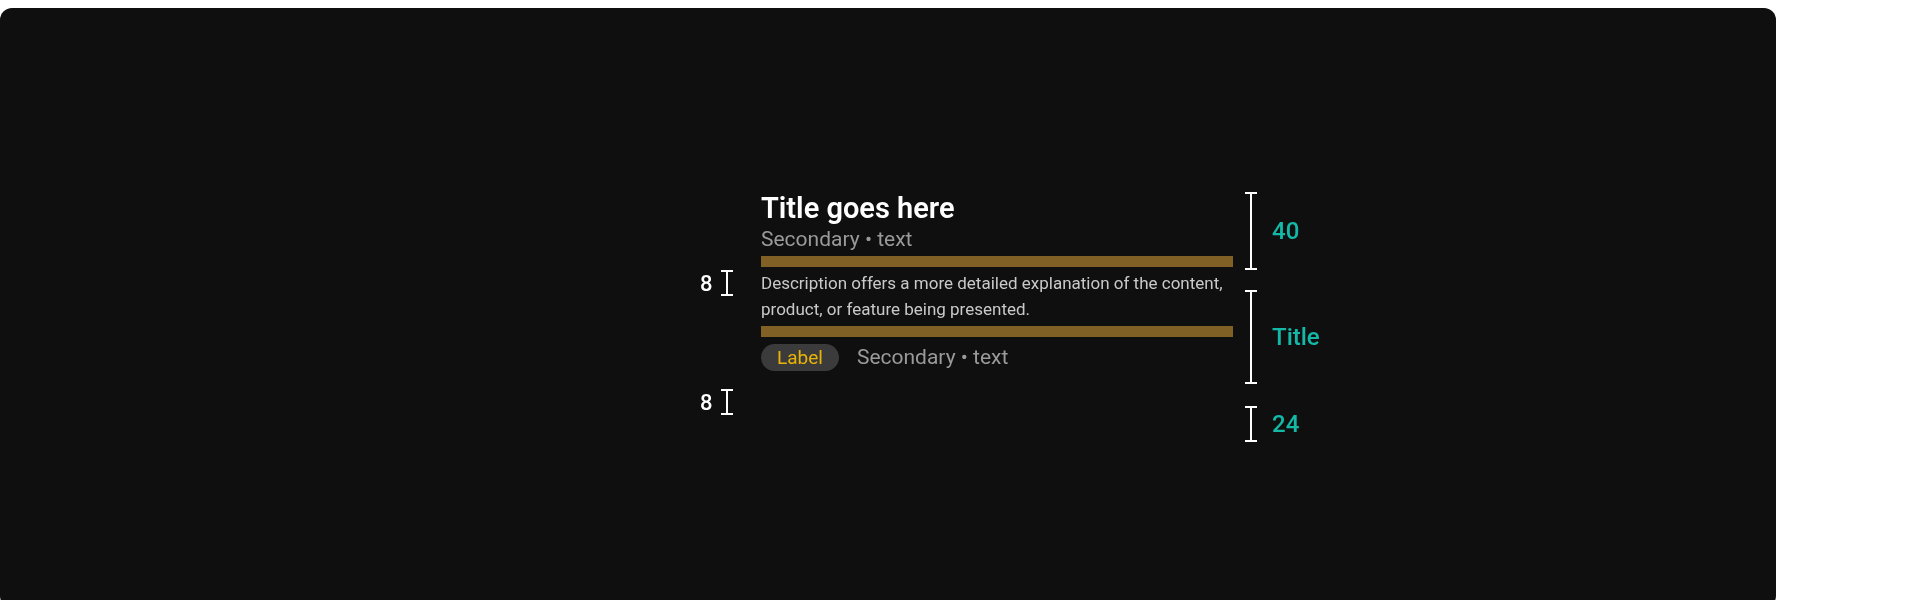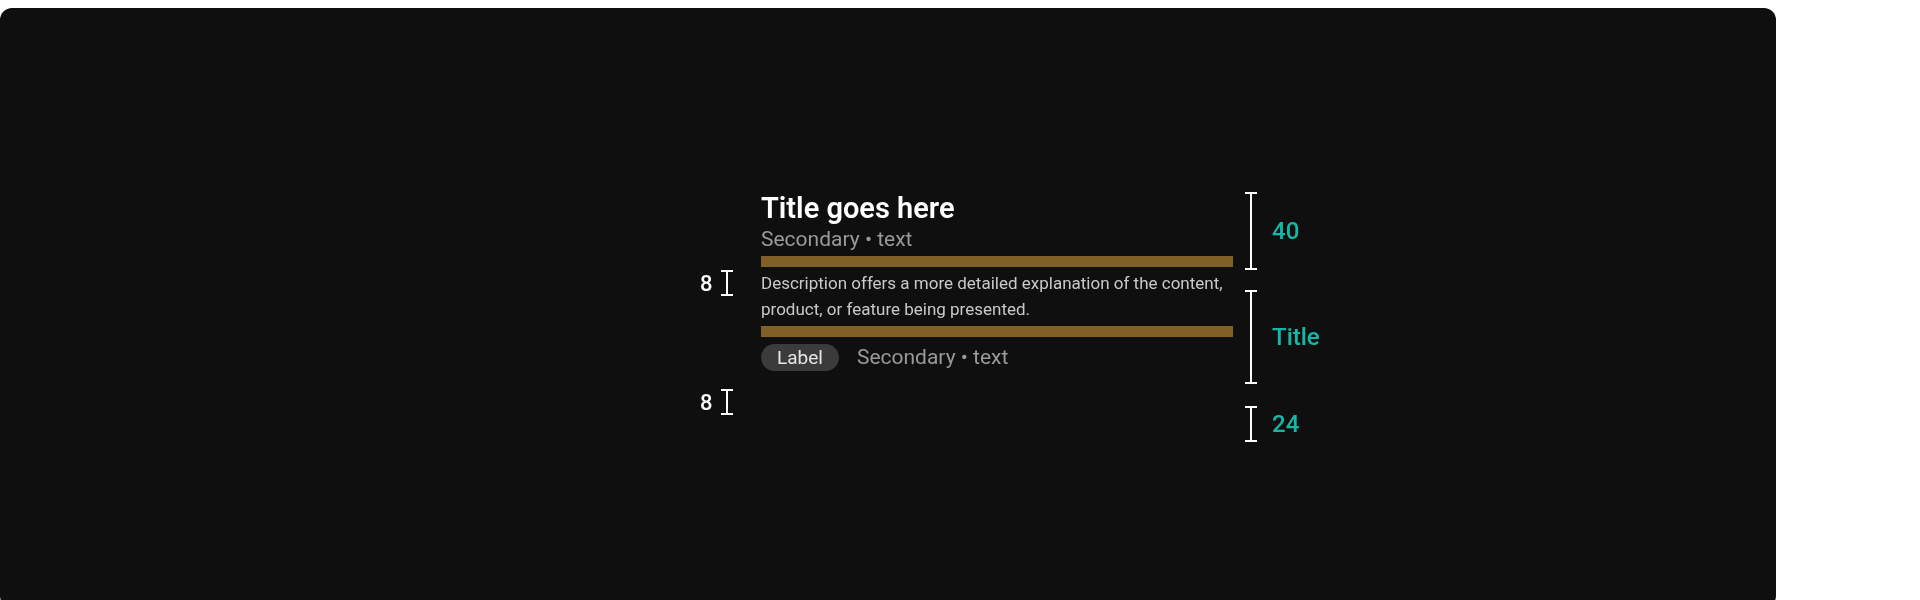--- a/index.html
+++ b/index.html
@@ -51,21 +51,21 @@
   }
   .row-tag {
     display: flex;
     align-items: center;
     gap: 18px;
     margin-top: 4px;
     height: 32px;
   }
   .pill {
     background: #3b3b3b;
-    color: #e5e5e5;
+    color: #eab308;
     font-size: 19px;
     padding: 4px 16px;
     border-radius: 18px;
     line-height: 1;
   }
   .sec-inline {
     color: #9a9a9a;
     font-size: 21px;
   }
   

